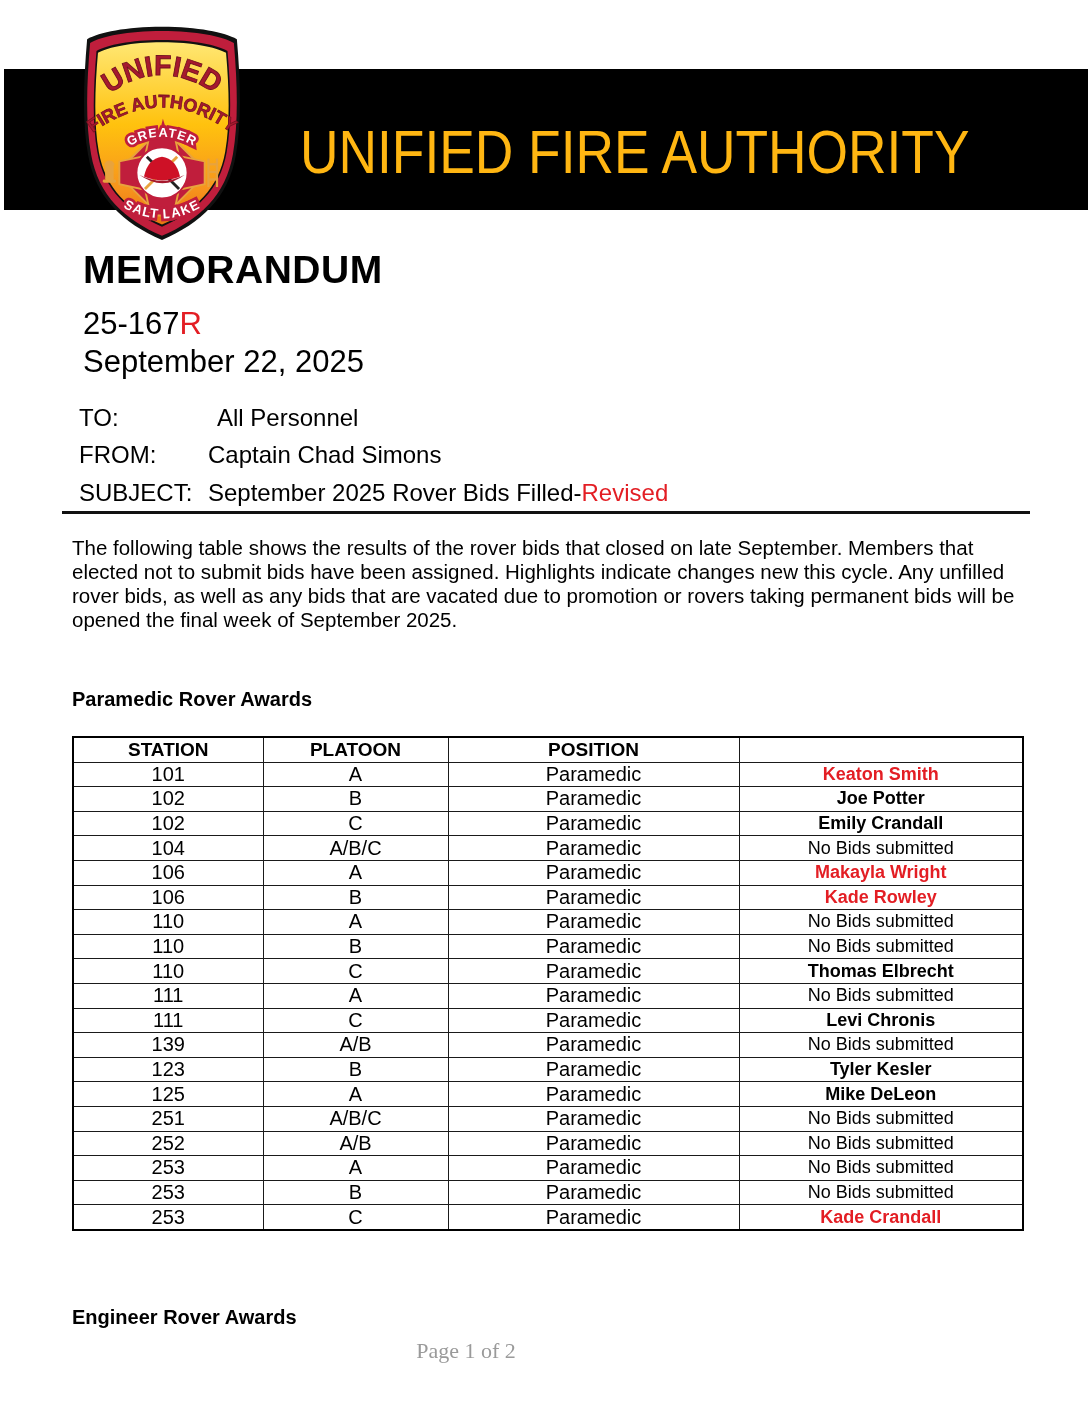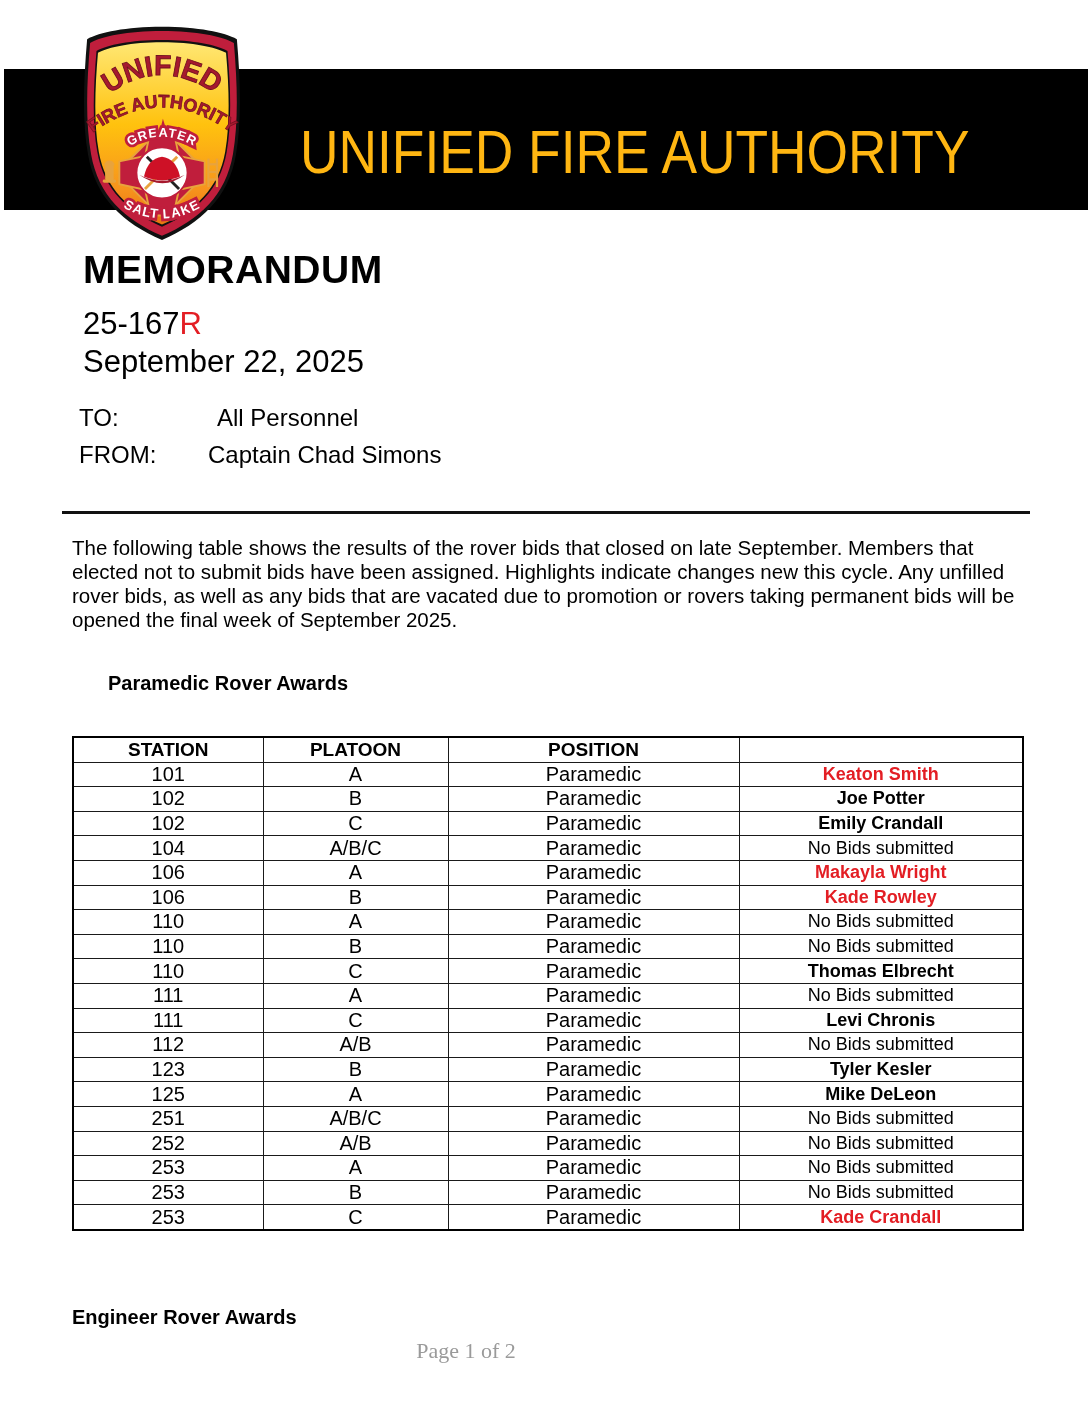--- a/index.html
+++ b/index.html
@@ -64,21 +64,21 @@
     position:absolute; left:72px; top:536px;
     width:948px;
     font-size:20.5px; line-height:24px;
     margin:0;
   }
   .section-heading {
     position:absolute; left:72px;
     font-size:20px; font-weight:700;
     margin:0;
   }
-  .section-heading.paramedic { top:672px;margin-left:36px; }
+  .section-heading.paramedic { top:688px; }
   .section-heading.engineer { top:1306px; }
   
   .rover-table {
     position:absolute; left:72px; top:736px;
     width:950px;
     border-collapse:collapse;
     table-layout:fixed;
   }
   .rover-table col.c1 { width:190px; }
   .rover-table col.c2 { width:185px; }
@@ -191,20 +191,24 @@
 
   <div class="fields">
     <div class="field-row">
       <span class="field-label">TO:</span>
       <span style="padding-left:9px">All Personnel</span>
     </div>
     <div class="field-row">
       <span class="field-label">FROM:</span>
       <span>Captain Chad Simons</span>
     </div>
+    <div class="field-row">
+      <span class="field-label">SUBJECT:</span>
+      <span><span>September 2025 Rover Bids Filled-</span><span class="red">Revised</span></span>
+    </div>
   </div>
 
   <hr class="rule">
 
   <p class="body-paragraph">The following table shows the results of the rover bids that closed on late September.  Members that elected not to submit bids have been assigned.  Highlights indicate changes new this cycle. Any unfilled rover bids, as well as any bids that are vacated due to promotion or rovers taking permanent bids will be opened the final week of September 2025.</p>
 
   <h3 class="section-heading paramedic">Paramedic Rover Awards</h3>
 
   <table class="rover-table" id="rover-table">
     <colgroup>
@@ -282,21 +286,21 @@
           <td class="cell-plain">Paramedic</td>
           <td class="awardee normal">No Bids submitted</td>
         </tr>
         <tr>
           <td class="cell-plain">111</td>
           <td class="cell-plain">C</td>
           <td class="cell-plain">Paramedic</td>
           <td class="awardee bold">Levi Chronis</td>
         </tr>
         <tr>
-          <td class="cell-plain">112</td>
+          <td class="cell-plain">139</td>
           <td class="cell-plain">A/B</td>
           <td class="cell-plain">Paramedic</td>
           <td class="awardee normal">No Bids submitted</td>
         </tr>
         <tr>
           <td class="cell-plain">123</td>
           <td class="cell-plain">B</td>
           <td class="cell-plain">Paramedic</td>
           <td class="awardee bold">Tyler Kesler</td>
         </tr>

